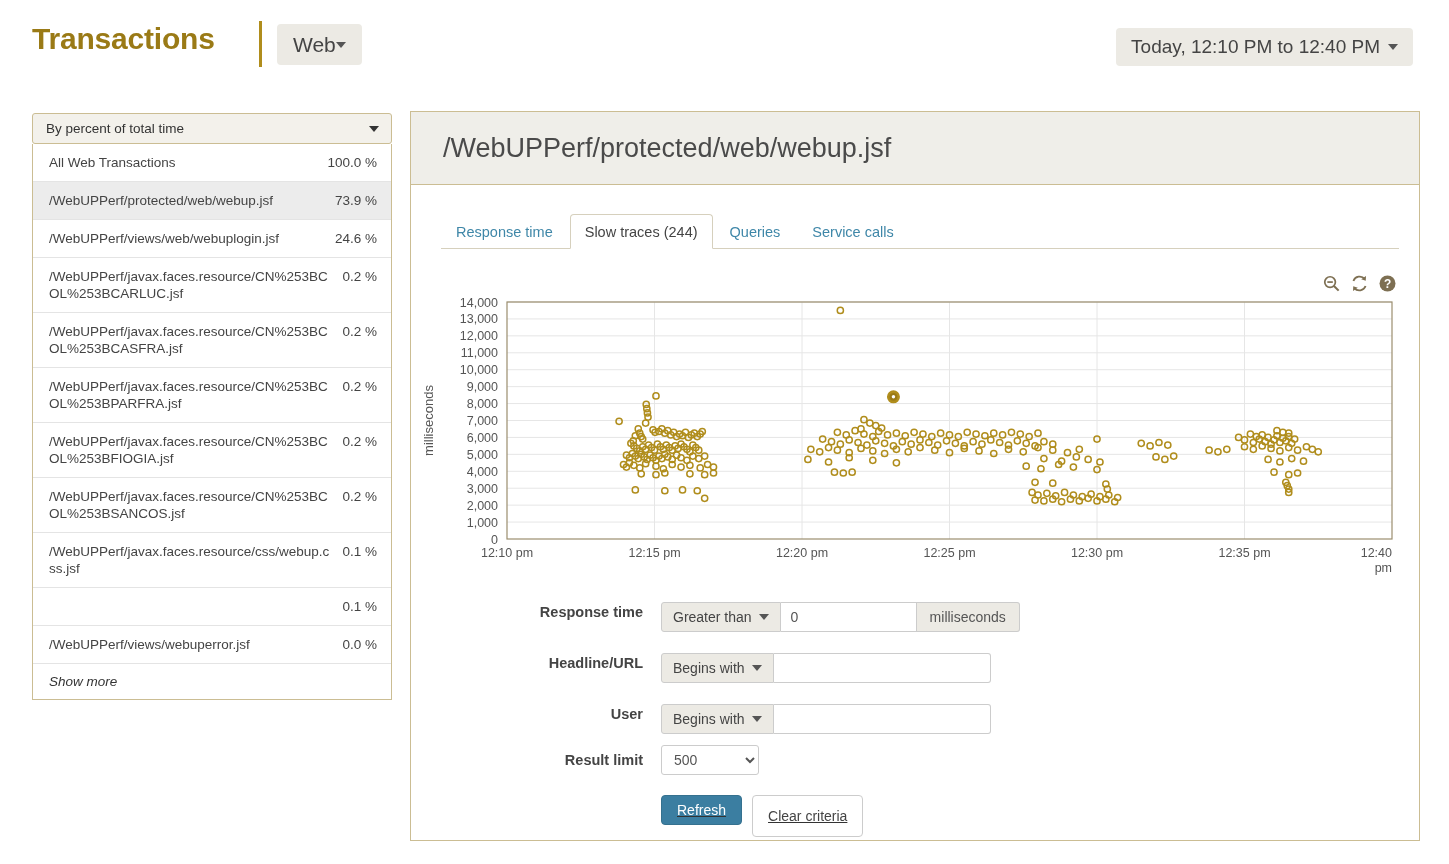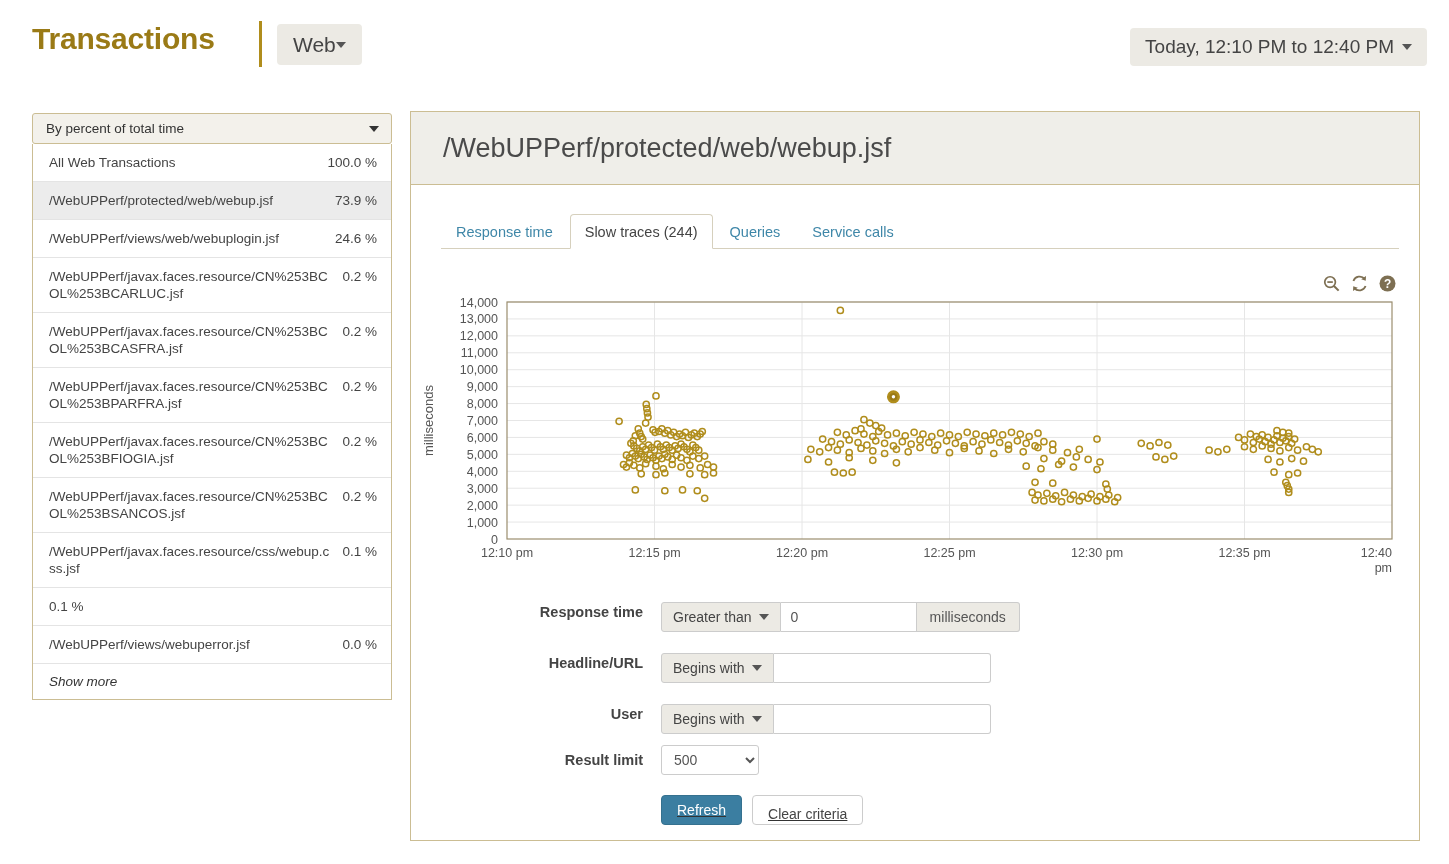--- a/index.html
+++ b/index.html
@@ -27,21 +27,21 @@
   }
   #transaction-type-button {
     position: absolute; left: 277px; top: 24px;
     height: 41px; padding: 0 16px;
     background: #eceae4; border: none; border-radius: 4px;
     font-size: 21px; color: #444; cursor: pointer;
     display: flex; align-items: center; 
     font-family: "Liberation Sans", sans-serif;
   }
   #date-range-button {
-    position: absolute; right: 22px; top: 28px;
+    position: absolute; right: 36px; top: 28px;
     height: 38px; padding: 0 15px;
     background: #eceae4; border: none; border-radius: 4px;
     font-size: 19px; color: #444; cursor: pointer;
     display: flex; align-items: center; gap: 8px;
     font-family: "Liberation Sans", sans-serif;
   }
   .caret {
     display: inline-block; width: 0; height: 0;
     border-left: 5px solid transparent; border-right: 5px solid transparent;
     border-top: 6px solid #555;
@@ -56,21 +56,21 @@
     padding: 0 12px 0 13px;
     font-size: 13.5px; color: #333; cursor: pointer;
   }
   #sort-select .caret { border-top-color: #333; }
   #transaction-list {
     width: 360px;
     border: 1px solid #cbbd93; border-top: none;
     background: #fff;
   }
   .tx-row {
-    display: flex; align-items: flex-start; justify-content: flex-start;
+    display: flex; align-items: flex-start; justify-content: flex-end;
     padding: 10px 14px 10px 16px;
     border-top: 1px solid #e4e4e4;
     font-size: 13.5px; color: #444; line-height: 17px; cursor: pointer;
   }
   .tx-row:first-child { border-top: none; }
   .tx-row.selected { background: #ececec; }
   .tx-name { flex: 1; word-break: break-all; padding-right: 10px; }
   .tx-pct { white-space: nowrap; color: #444; padding-top: 0px; }
   #show-more-row {
     padding: 10px 14px 10px 16px;
@@ -155,21 +155,21 @@
   }
   #form-buttons { display: flex; gap: 10px; margin-left: 250px; margin-top: 20px; text-decoration: underline; }
   #refresh-button {
     background: #3b7ea1; border: 1px solid #35718f; color: #fff;
     border-radius: 4px; height: 30px; padding: 0 15px;
     font-size: 14px; cursor: pointer;
     font-family: "Liberation Sans", sans-serif;
   }
   #clear-criteria-button {
     background: #fff; border: 1px solid #ccc; color: #444;
-    border-radius: 4px; height: 30px; padding: 10px 15px;
+    border-radius: 4px; height: 42px; padding: 10px 15px;
     font-size: 14px; cursor: pointer;
     font-family: "Liberation Sans", sans-serif;
   }
 </style>
 </head>
 <body>
 
 <div id="page-header">
   <div id="app-title">Transactions</div>
   <div id="title-divider"></div>

